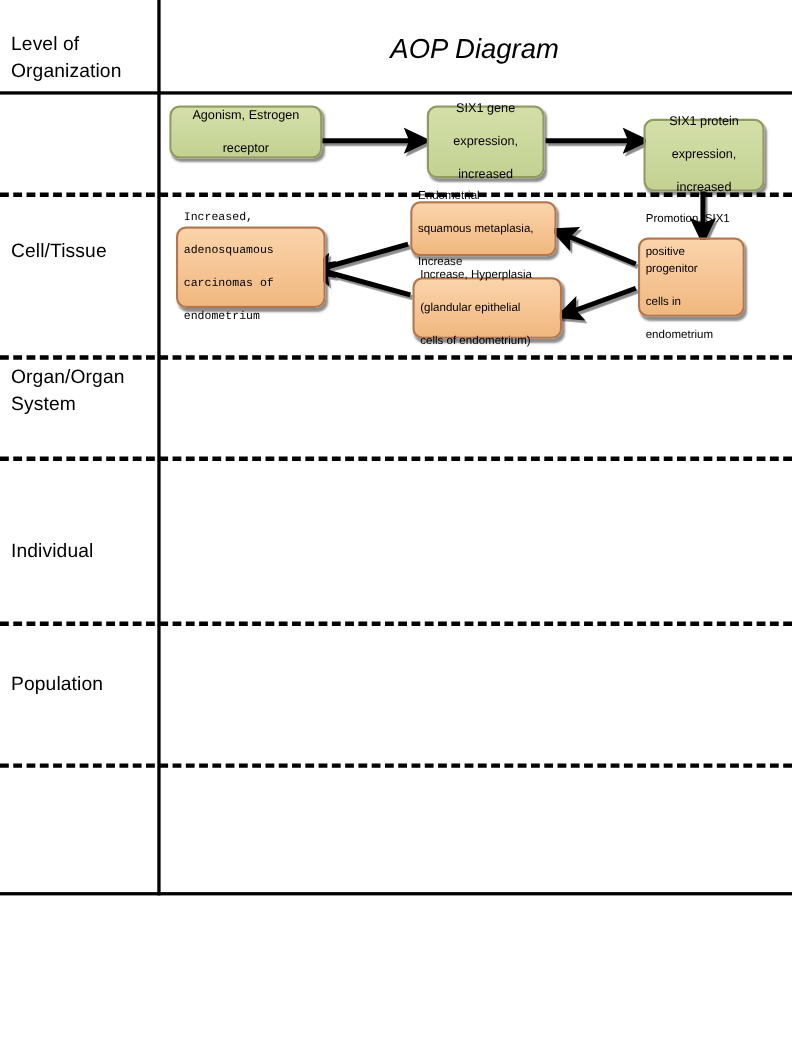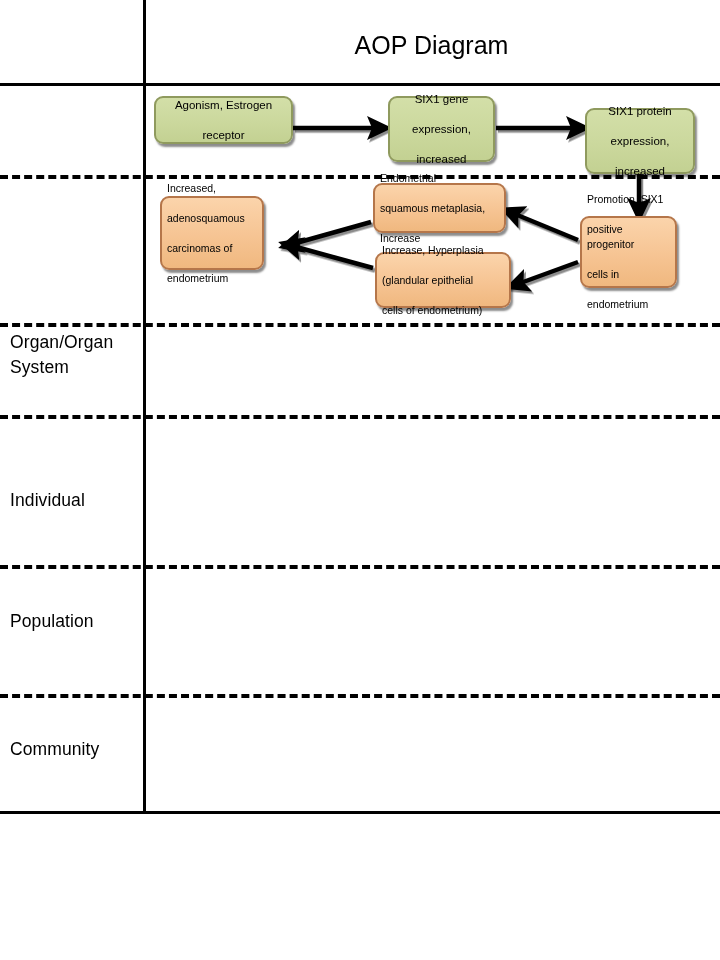--- a/index.html
+++ b/index.html
@@ -62,20 +62,21 @@
   
   .aop-title {
     position: absolute;
     left: 143px;
     top: 30px;
     width: 577px;
     text-align: center;
     font-size: 25px;
     line-height: 30px;
     color: #000000;
+    font-style: italic;
   }
 
   
   .node {
     position: absolute;
     box-sizing: border-box;
     border-radius: 9px;
     display: flex;
     align-items: center;
     justify-content: center;
@@ -120,34 +121,38 @@
 
   <div class="v-divider"></div>
   <div class="h-solid" style="top:83px;"></div>
   <div class="h-dashed" style="top:175px;"></div>
   <div class="h-dashed" style="top:323px;"></div>
   <div class="h-dashed" style="top:415px;"></div>
   <div class="h-dashed" style="top:565px;"></div>
   <div class="h-dashed" style="top:694px;"></div>
   <div class="h-solid" style="top:811px;"></div>
 
+  <div class="row-label" style="top:27px;">
+    <div>Level of</div>
+    <div>Organization</div>
+  </div>
   <div class="aop-title">AOP Diagram</div>
 
+  <div class="row-label" style="top:216px;">
+    <div>Cell/Tissue</div>
+  </div>
   <div class="row-label" style="top:330px;">
     <div>Organ/Organ</div>
     <div>System</div>
   </div>
   <div class="row-label" style="top:488px;">
     <div>Individual</div>
   </div>
   <div class="row-label" style="top:609px;">
     <div>Population</div>
-  </div>
-  <div class="row-label" style="top:737px;">
-    <div>Community</div>
   </div>
 
   <svg id="arrows" viewBox="0 0 720 960" xmlns="http://www.w3.org/2000/svg">
     <defs>
       <marker id="ah" markerWidth="6" markerHeight="6" refX="3.1" refY="3" orient="auto" markerUnits="strokeWidth">
         <path d="M0,0.35 L5.6,3 L0,5.65 L1.1,3 Z" fill="#000000"></path>
       </marker>
       <filter id="sh" x="-30%" y="-30%" width="180%" height="180%">
         <feDropShadow dx="2" dy="2.5" stdDeviation="0.7" flood-color="#000000" flood-opacity="0.45"></feDropShadow>
       </filter>
@@ -186,21 +191,21 @@
   </div>
 
   <div class="node green" style="left:585px; top:96px; width:110px; height:66px;margin-top:12px;">
     <span>
       <span>SIX1 protein</span><br>
       <span>expression,</span><br>
       <span>increased</span>
     </span>
   </div>
 
-  <div class="node orange" style="left:160px; top:196px; width:104px; height:74px;">
+  <div class="node orange" style="left:160px; top:206px; width:136px; height:74px;font-family:Liberation Mono, monospace;">
     <span>
       <span>Increased,</span><br>
       <span>adenosquamous</span><br>
       <span>carcinomas of</span><br>
       <span>endometrium</span>
     </span>
   </div>
 
   <div class="node orange" style="left:373px; top:183px; width:133px; height:50px;">
     <span>

